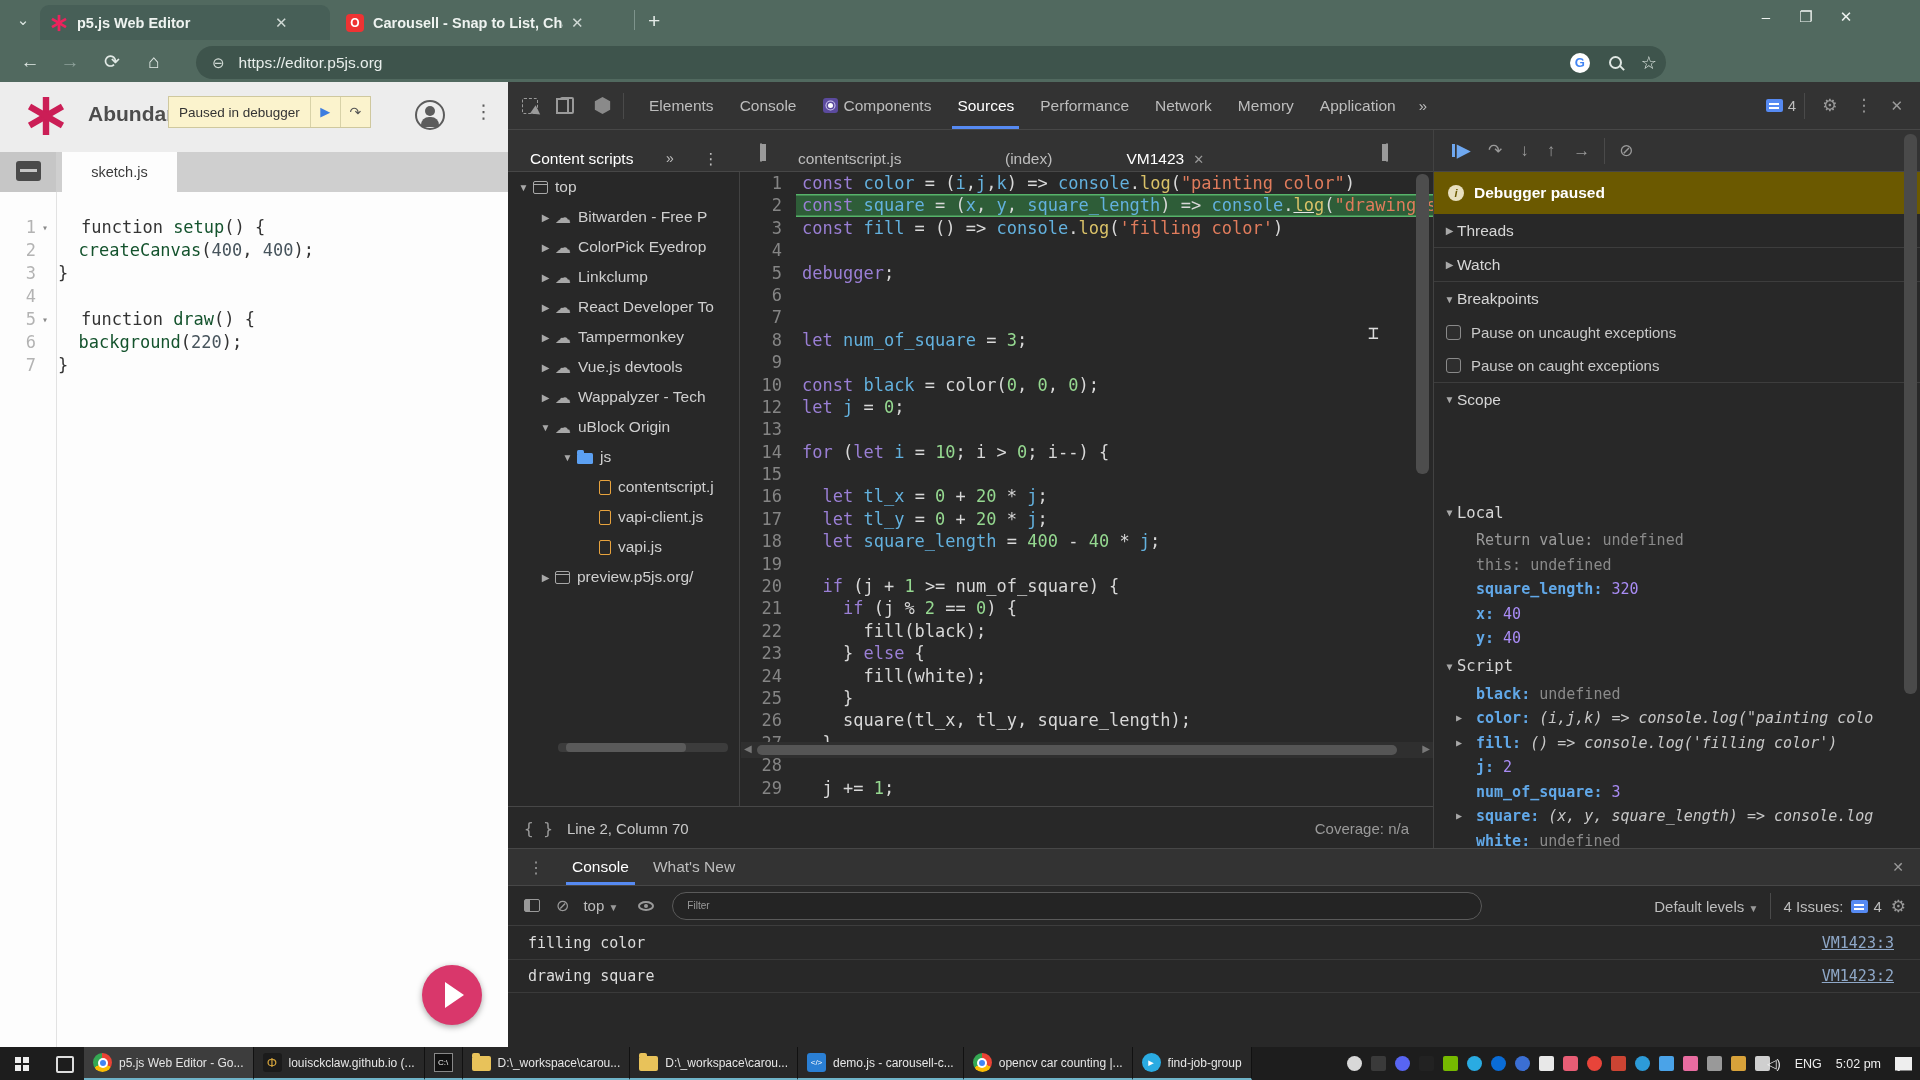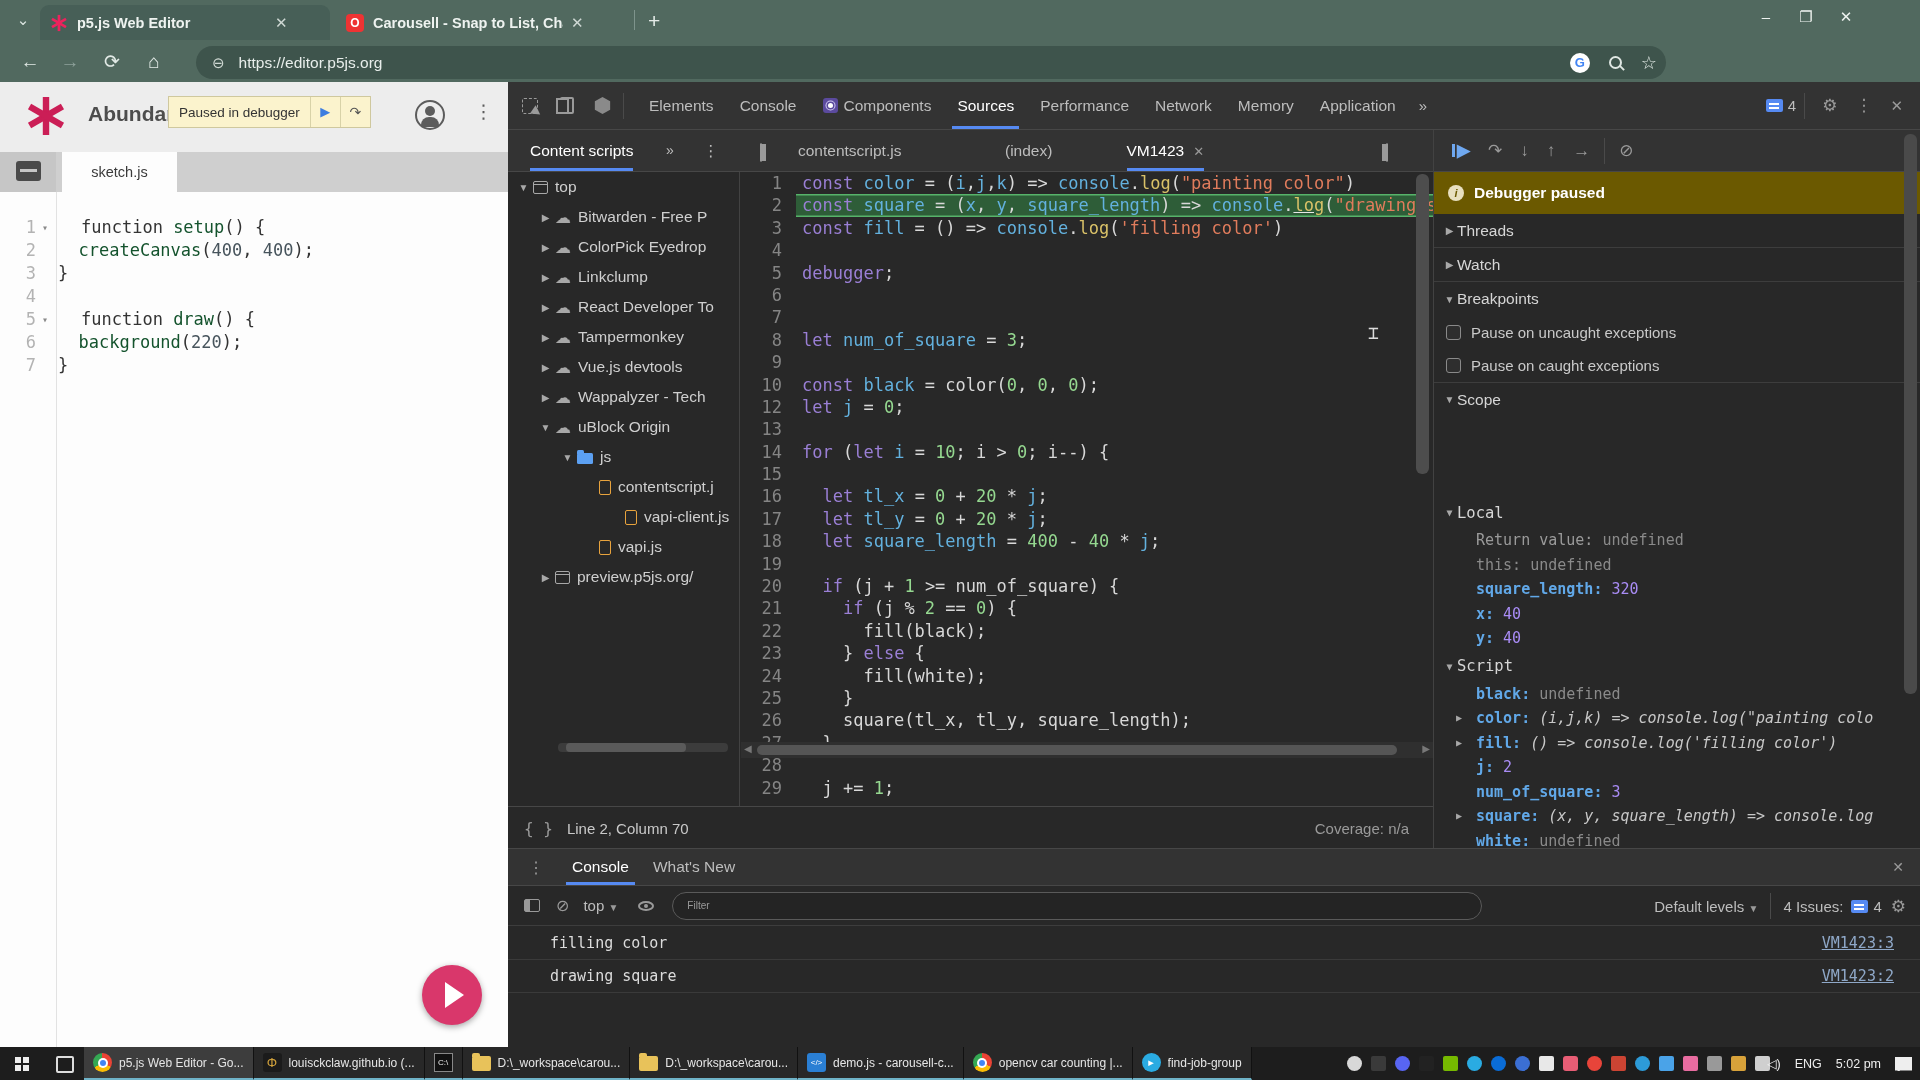--- a/index.html
+++ b/index.html
@@ -111,21 +111,21 @@
                   background:#fff; box-shadow:0 0 0 1.5px #5b4a9e, 0 0 0 2.5px #cfc8f0; }
   .chevmore { color:#bdbdbd; font-size:15px; padding:0 10px; }
   #dt-right { position:absolute; right:8px; top:0; height:47px; display:flex; align-items:center; }
   .issuesico { width:17px; height:13px; background:#568af2; border-radius:2px; position:relative; margin-right:5px;}
   .issuesico:after { content:""; position:absolute; left:3px; top:4px; width:10px; height:2px; background:#fff;
                      box-shadow:0 4px 0 #fff; }
   .dt-ctl { color:#9a9a9a; font-size:17px; margin:0 9px; }
 
   
   #dt-subbar { left:0; top:48px; width:1412px; height:42px; background:#333; border-bottom:1px solid #474747; }
-  .subtab { position:absolute; top:0; height:41px; line-height:41px; font-size:15.5px; color:#bdbdbd; }
+  .subtab { position:absolute; top:8px; height:41px; line-height:41px; font-size:15.5px; color:#bdbdbd; }
   .subtab.active { color:#fff; }
   .subtab.active:after { content:""; position:absolute; left:0; right:0; bottom:0; height:3px; background:#568af2;}
   .panelico { width:16px; height:13px; border:1.5px solid #9a9a9a; border-radius:2px; position:relative; }
   .panelico:before { content:""; position:absolute; left:0; top:0; width:5px; height:100%; background:#9a9a9a; }
   .panelico.right:before { left:auto; right:0; }
   .closex { color:#9a9a9a; font-size:13px; margin-left:9px; }
 
   
   #navigator { left:0; top:90px; width:232px; height:679px; background:#282828; border-right:1px solid #424242;
                overflow:hidden; }
@@ -219,21 +219,21 @@
   .eye { width:16px; height:10px; border:2px solid #9a9a9a; border-radius:50%; position:relative; }
   .eye:after { content:""; position:absolute; left:4px; top:1px; width:4px; height:4px; border-radius:50%; background:#9a9a9a;}
   .ctxsel { margin-left:14px; }
   .ddarr { font-size:10px; color:#9a9a9a; }
   #filterbox { margin-left:18px; width:810px; height:28px; background:#242424; border:1px solid #5a5a5a;
                border-radius:14px; color:#c9c9c9; font-size:10px; padding:0 14px; outline:none; }
   #filterbox::placeholder { color:#9a9a9a; }
   #con-right { position:absolute; right:14px; top:0; height:40px; display:flex; align-items:center; }
   .con-row { position:absolute; left:0; width:1412px; height:33px; border-bottom:1px solid #3a3a3a;
              line-height:33px; font-size:15px; color:#dcdcdc; font-family:"DejaVu Sans Mono", monospace; }
-  .con-row .con-text { padding-left:42px; }
+  .con-row .con-text { padding-left:20px; }
   .con-row .con-link { position:absolute; right:26px; color:#8fa8c8; text-decoration:underline; }
 
   
   #taskbar { left:0; top:1047px; width:1920px; height:33px; background:#1d1d1d; display:flex; align-items:stretch; }
   .tb-start { width:44px; position:relative; }
   .tb-start:before { content:""; position:absolute; left:15px; top:10px; width:6px; height:6px; background:#eee;
                      box-shadow:8px 0 #eee, 0 8px #eee, 8px 8px #eee; }
   .tb-tview { width:40px; position:relative; }
   .tb-tview:before { content:""; position:absolute; left:12px; top:9px; width:14px; height:13px;
                      border:2px solid #ddd; border-radius:2px; }
@@ -471,21 +471,21 @@
           <div class="tree-row" style="padding-left: 52px;">
             <span class="twisty">▼</span>
             <span class="ticon i-folder"></span>
             <span>js</span>
           </div>
           <div class="tree-row" style="padding-left: 74px;">
             <span class="twisty"></span>
             <span class="ticon i-file"></span>
             <span>contentscript.j</span>
           </div>
-          <div class="tree-row" style="padding-left: 100px;">
+          <div class="tree-row" style="padding-left: 74px;">
             <span class="twisty"></span>
             <span class="ticon i-file"></span>
             <span>vapi-client.js</span>
           </div>
           <div class="tree-row" style="padding-left: 74px;">
             <span class="twisty"></span>
             <span class="ticon i-file"></span>
             <span>vapi.js</span>
           </div>
           <div class="tree-row" style="padding-left: 30px;">

